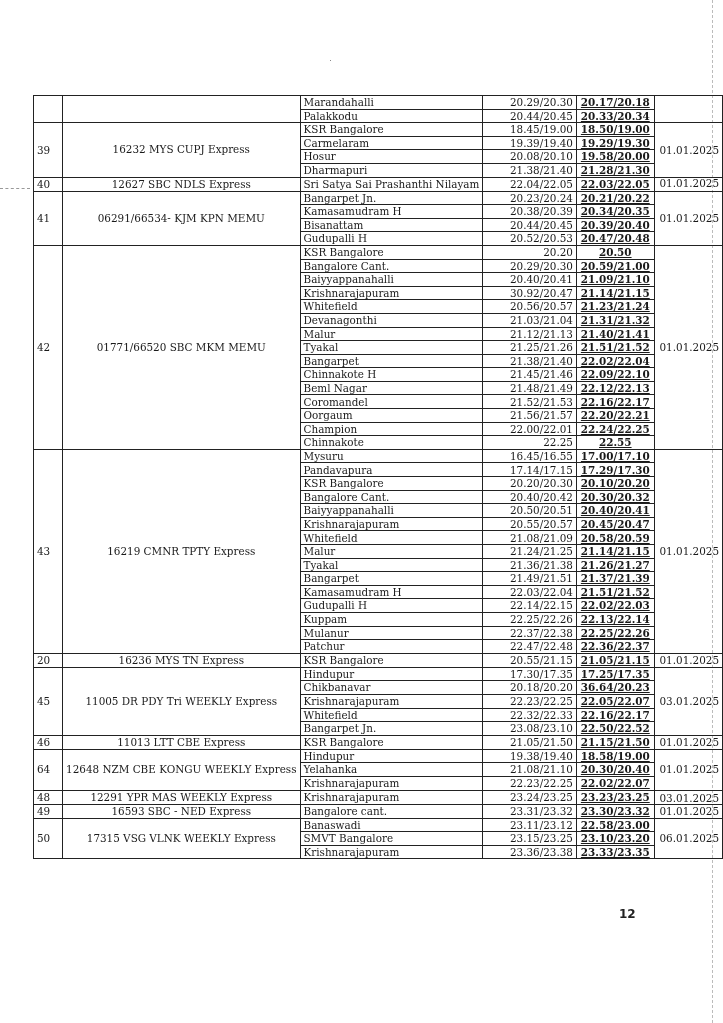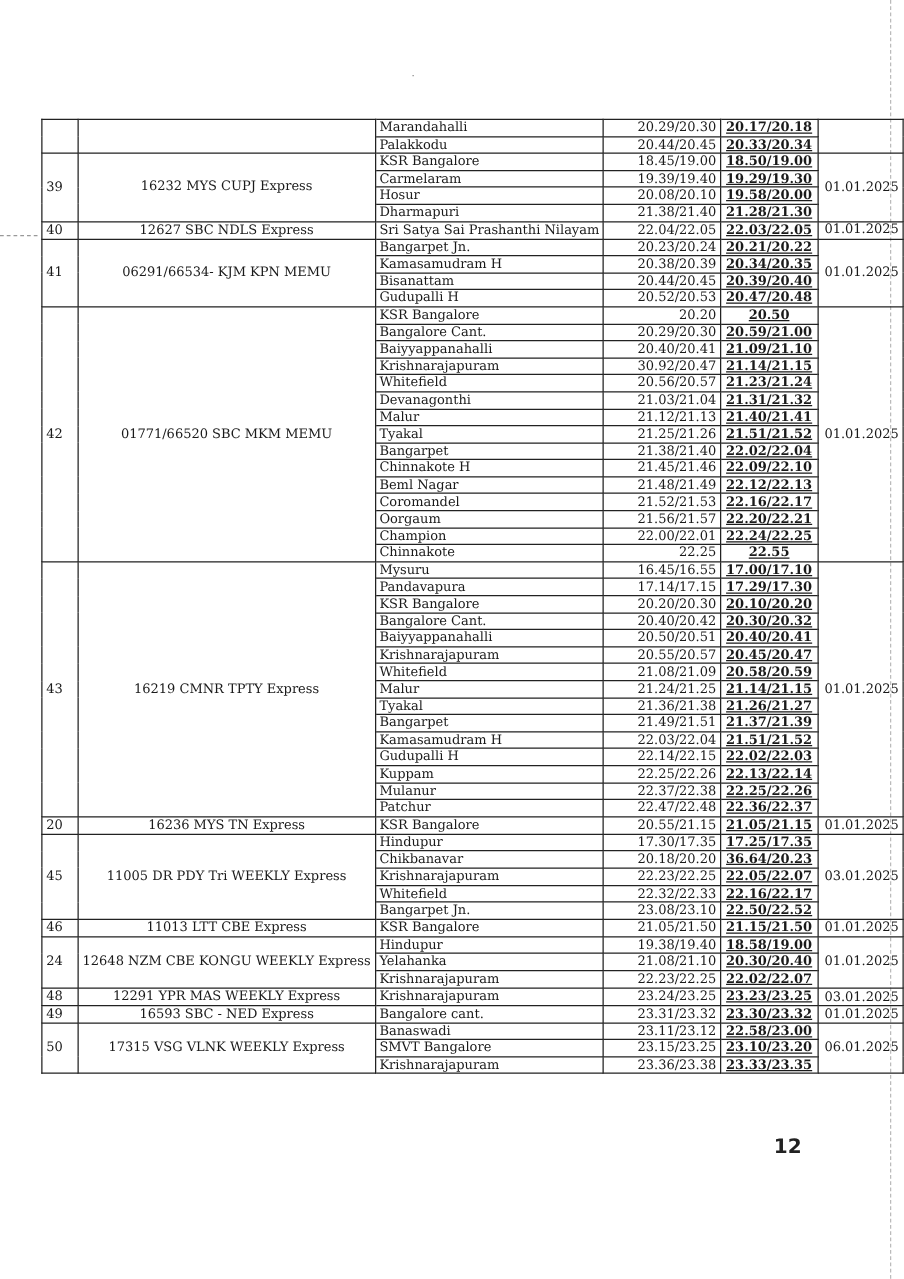--- a/index.html
+++ b/index.html
@@ -17,21 +17,21 @@
   td.sn { width:44px; text-align:left; }
   td.tr { width:127px; text-align:center; vertical-align:middle; white-space:normal; line-height:1.25; }
   td.st { width:149px; text-align:left; }
   td.t1 { width:145px; text-align:right; }
   td.t2 { width:75px; text-align:center; text-decoration:underline; font-weight:700; }
   td.ef { width:66px; text-align:right; }
   td.ef.bottom { vertical-align:bottom; }
   td.ef.top { vertical-align:top; }
   .wrap { white-space:normal; line-height:1.2; }
   .pgno { position:absolute; left:619px; top:907px; font-family:"DejaVu Sans","Liberation Sans",sans-serif;
-          font-size:16px; font-weight:bold; color:#222;text-align:right; }
+          font-size:12px; font-weight:bold; color:#222;text-align:right; }
 </style>
 </head>
 <body>
 
 <div class="page">
   <div class="right-edge"></div>
   <div class="left-mark"></div>
   <div class="dot"></div>
 
   <table class="tt">
@@ -297,21 +297,21 @@
         </tr>
         <tr>
           <td class="sn" rowspan="1">46</td>
           <td class="tr" rowspan="1">11013 LTT CBE Express</td>
           <td class="st">KSR Bangalore</td>
           <td class="t1">21.05/21.50</td>
           <td class="t2">21.15/21.50</td>
           <td class="ef" rowspan="1">01.01.2025</td>
         </tr>
         <tr>
-          <td class="sn" rowspan="3">24</td>
+          <td class="sn" rowspan="3">64</td>
           <td class="tr" rowspan="3">12648 NZM CBE KONGU WEEKLY Express</td>
           <td class="st">Hindupur</td>
           <td class="t1">19.38/19.40</td>
           <td class="t2">18.58/19.00</td>
           <td class="ef" rowspan="3">01.01.2025</td>
         </tr>
         <tr>
           <td class="st">Yelahanka</td>
           <td class="t1">21.08/21.10</td>
           <td class="t2">20.30/20.40</td>

